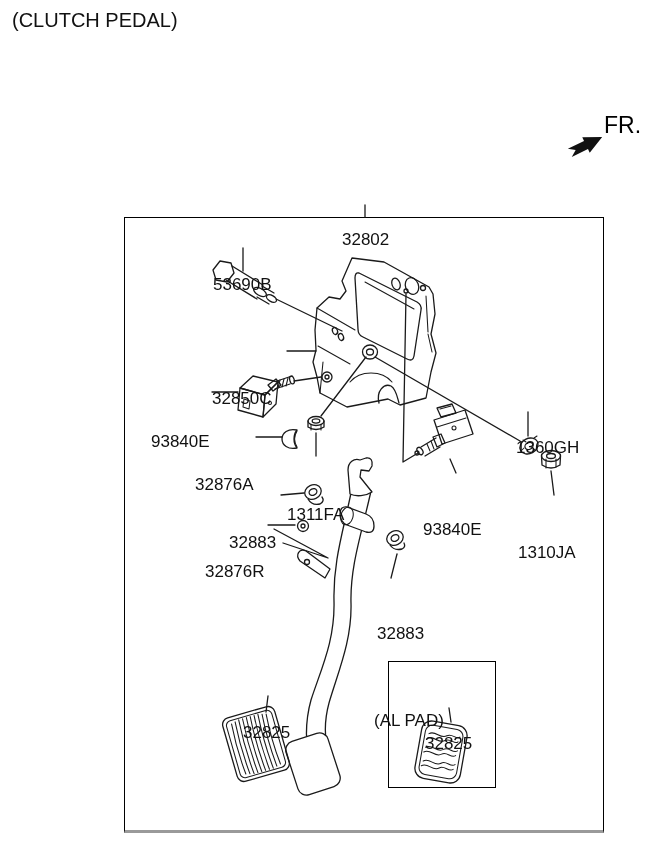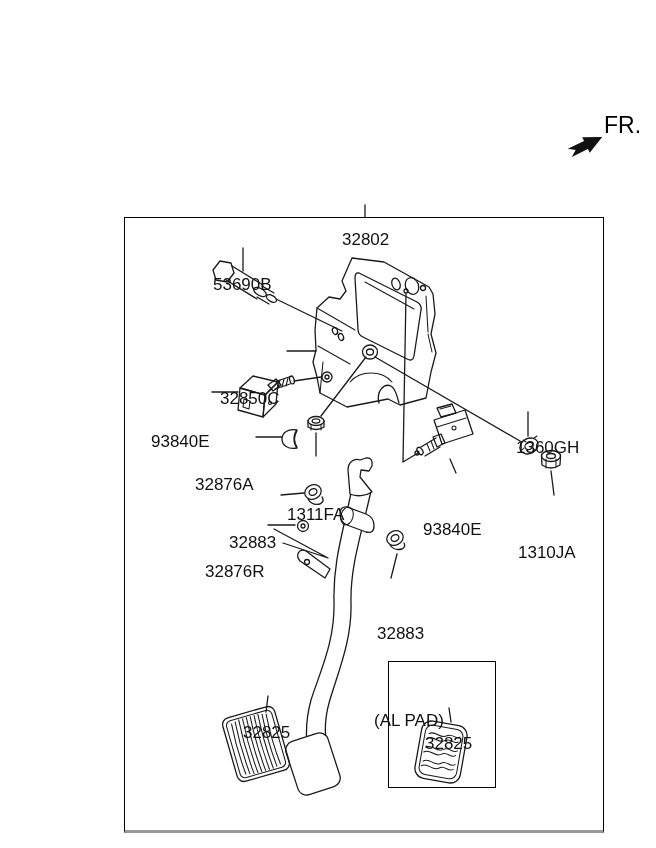--- a/index.html
+++ b/index.html
@@ -17,20 +17,21 @@
       stroke:#1a1a1a;stroke-width:1.3;fill:none;stroke-linecap:round;stroke-linejoin:round;}
   svg.art .fillw{fill:#ffffff;}
   svg.art .solid{fill:#111;stroke:none;}
   svg.art .thin{stroke-width:1.05;}
 </style>
 </head>
 <body>
 
 <div id="stage">
 
+  <div class="title">(CLUTCH PEDAL)</div>
   <div class="fr">FR.</div>
 
   <div class="main-box"></div>
   <div class="al-box"></div>
 
   <svg class="art" width="656" height="848" viewBox="0 0 656 848">
 
     <g transform="translate(586,145) rotate(-26)">
       <polygon class="solid" points="-18,-4.5 0,-4.5 0,-8.5 18,0 0,8.5 0,4.5 -18,4.5 -11.5,0"></polygon>
     </g>
@@ -188,21 +189,21 @@
       <path class="thin" d="M-16,-11 C-10,-16 -4,-7 2,-12 C7,-16 12,-9 15,-13"></path>
       <path class="thin" d="M-16,-2 C-10,-7 -4,2 2,-3 C7,-7 12,0 16,-4"></path>
       <path class="thin" d="M-17,3 C-11,-2 -5,7 1,2 C6,-2 11,5 15,1"></path>
       <path class="thin" d="M-16,12 C-10,7 -4,16 2,11 C7,7 12,14 16,10"></path>
       <path class="thin" d="M-17,17 C-11,12 -5,21 1,16 C6,12 11,19 15,15"></path>
     </g>
   </svg>
 
   <div class="plabel" style="left:342px;top:185px">32802</div>
   <div class="plabel" style="left:213px;top:230px">53690B</div>
-  <div class="plabel" style="left:220px;top:344px">32850C</div>
+  <div class="plabel" style="left:212px;top:344px">32850C</div>
   <div class="plabel" style="left:151px;top:387px">93840E</div>
   <div class="plabel" style="left:195px;top:430px">32876A</div>
   <div class="plabel" style="left:287px;top:460px">1311FA</div>
   <div class="plabel" style="left:516px;top:393px">1360GH</div>
   <div class="plabel" style="left:423px;top:475px">93840E</div>
   <div class="plabel" style="left:518px;top:498px">1310JA</div>
   <div class="plabel" style="left:229px;top:488px">32883</div>
   <div class="plabel" style="left:205px;top:517px">32876R</div>
   <div class="plabel" style="left:377px;top:579px">32883</div>
   <div class="plabel" style="left:243px;top:678px">32825</div>

